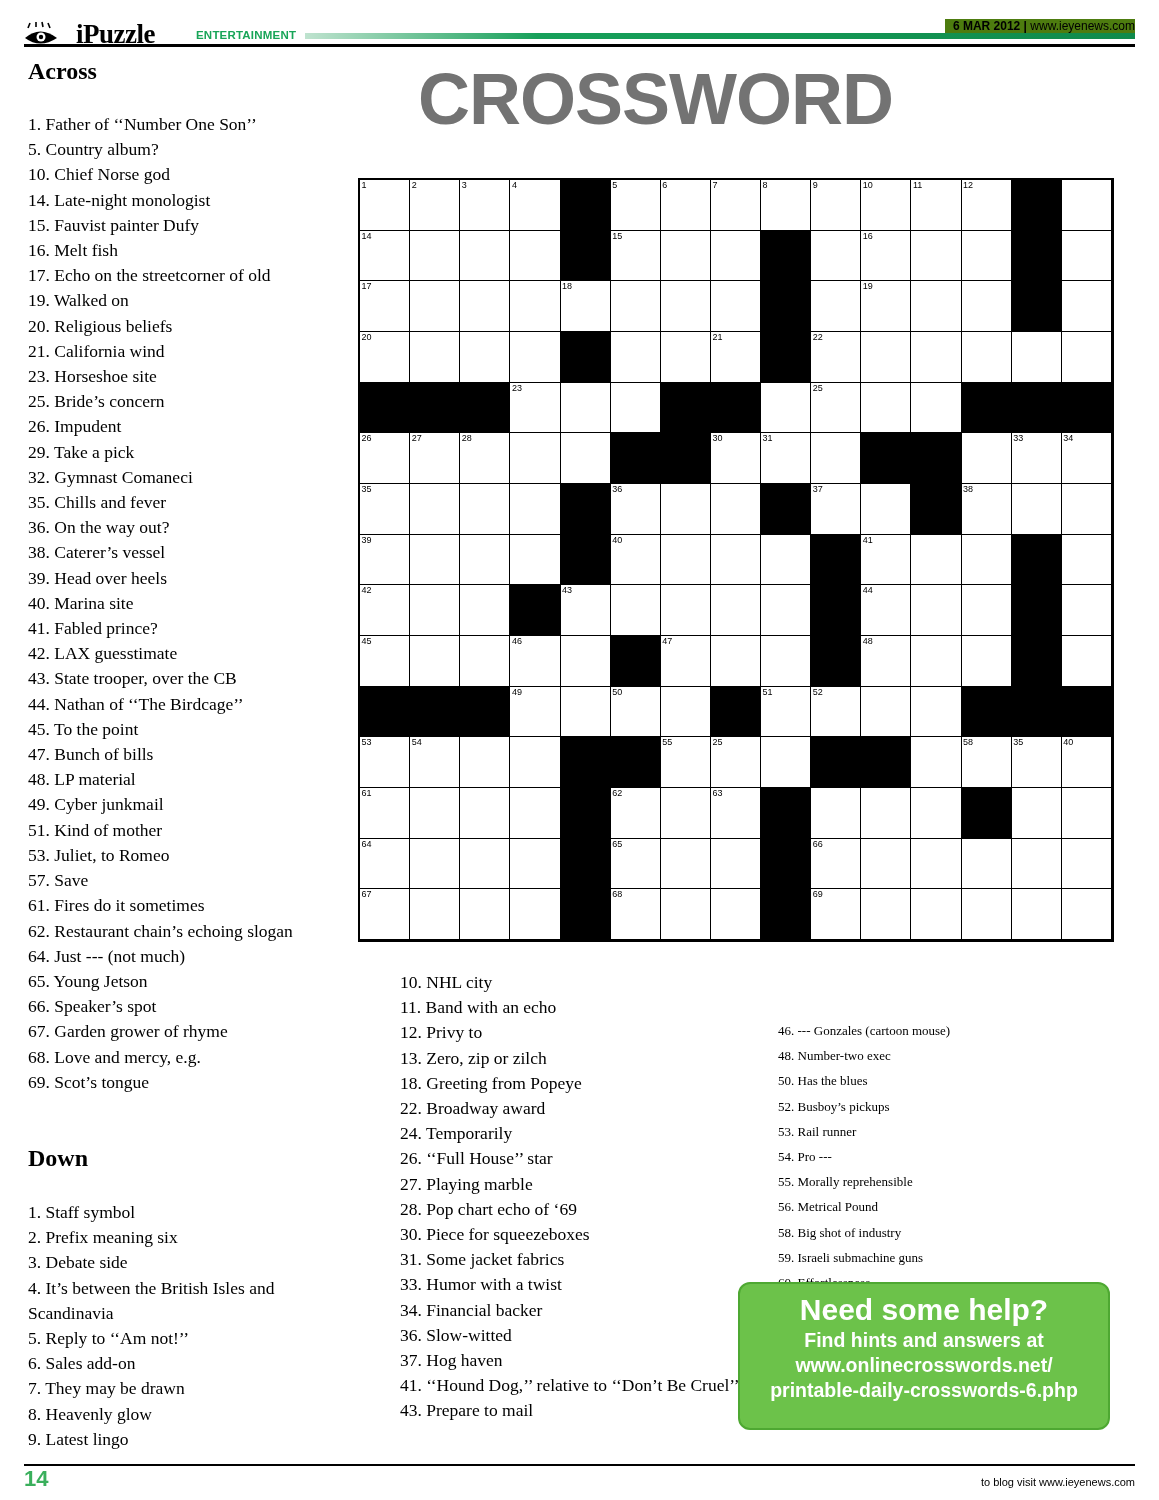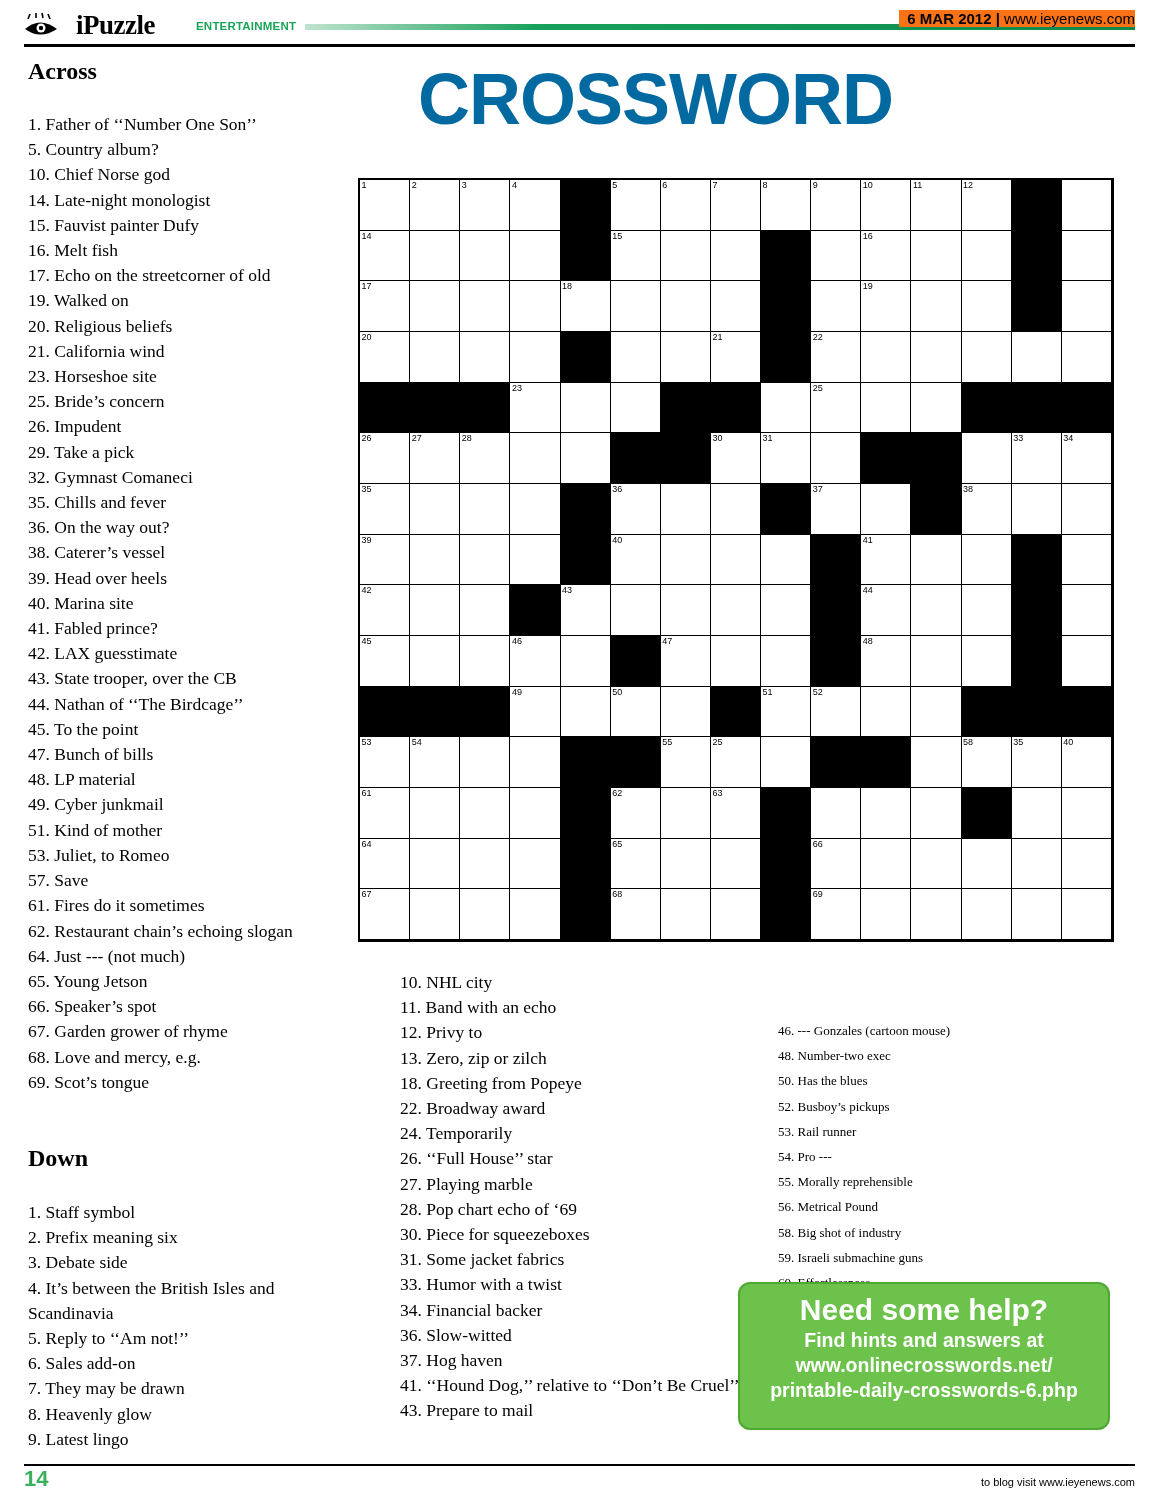--- a/index.html
+++ b/index.html
@@ -10,21 +10,21 @@
     background: #ffffff;
     font-family: "Liberation Serif", serif;
     color: #000;
     position: relative;
     overflow: hidden;
   }
 
   
   .header {
     position: absolute;
-    top: 8px; left: 24px; right: 24px;
+    top: 17px; left: 24px; right: 24px;
     height: 40px;
     text-decoration: underline;
   }
   .logo-eye {
     position: absolute; left: 0; top: 4px;
     width: 44px; height: 28px;
   }
   .brand {
     position: absolute; left: 52px; top: 2px;
     font-family: "Liberation Serif", serif;
@@ -37,22 +37,22 @@
     color: #18a558; letter-spacing: 0.2px;
   }
   .headline-rule {
     position: absolute; left: 281px; right: 0; top: 16px;
     height: 6px;
     background: linear-gradient(to right, #bfe3cf 0%, #17a05a 28%, #0f8a4c 100%);
   }
   .date-line {
     position: absolute; right: 0; top: 2px;
     font-family: "Liberation Sans", sans-serif;
-    font-size: 15px; font-weight: bold;
-    background: #f97316; padding-left: 8px;
+    font-size: 12px; font-weight: bold;
+    background: #4d7c0f; padding-left: 8px;
   }
   .date-line .url { font-weight: normal; }
   .header-bottom-rule {
     position: absolute; left: 24px; right: 24px; top: 44px;
     height: 2.5px; background: #000;
   }
 
   
   .across-title {
     position: absolute; left: 28px; top: 58px;
@@ -61,21 +61,21 @@
   .down-title {
     position: absolute; left: 28px; top: 1145px;
     font-size: 24px; font-weight: bold;
   }
   .crossword-title {
     position: absolute; left: 418px; top: 58px;
     font-family: "Liberation Sans", sans-serif;
     font-weight: bold;
     font-size: 72px;
     letter-spacing: -1px;
-    color: #0369a1;
+    color: #737373;
   }
 
   
   .clue-list {
     font-size: 17.5px;
     line-height: 25.2px;
   }
   .clue-list div { white-space: normal; }
 
   #across-list {

